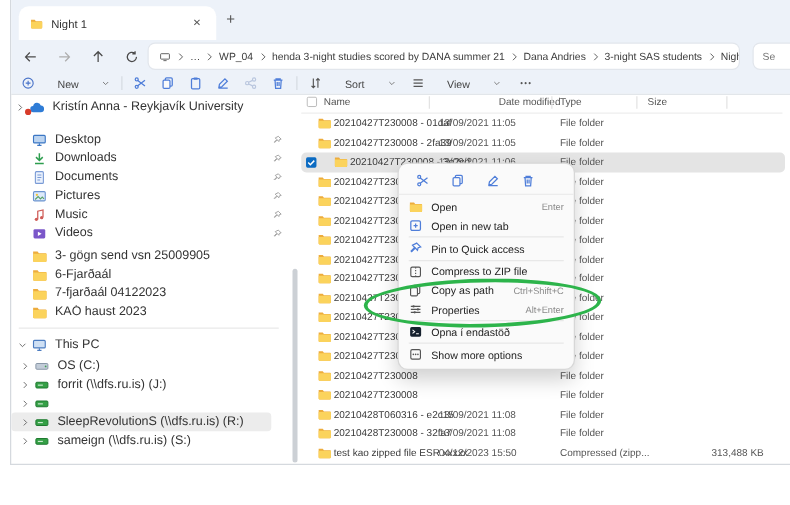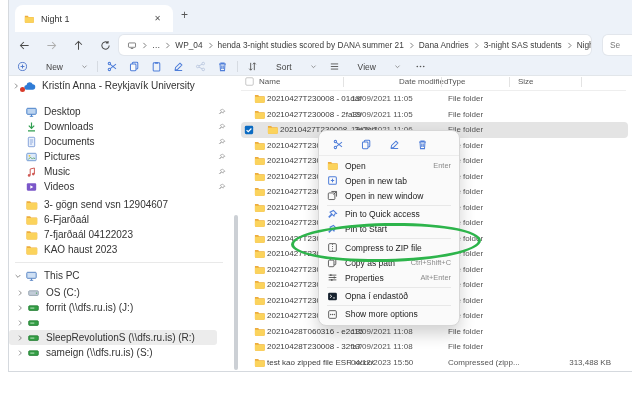--- a/index.html
+++ b/index.html
@@ -374,21 +374,21 @@
         </div>
         <div style="height:3px"></div>
         <div class="folds">
           <div class="srow">
     <span class="sic">
               <svg viewBox="0 0 12 12">
                 <path d="M1 2.2h3.6l1 1.3H11a.7.7 0 0 1 .7.7v5.3a1 1 0 0 1-1 1H2a1 1 0 0 1-1-1z" fill="#edac3d"></path>
                 <path d="M1 4h10.7v5.5a1 1 0 0 1-1 1H2a1 1 0 0 1-1-1z" fill="#fbd35c"></path>
               </svg>
             </span>
-    <span class="lab">3- gögn send vsn 12904607</span>
+    <span class="lab">3- gögn send vsn 25009905</span>
           </div>
           <div class="srow">
     <span class="sic">
               <svg viewBox="0 0 12 12">
                 <path d="M1 2.2h3.6l1 1.3H11a.7.7 0 0 1 .7.7v5.3a1 1 0 0 1-1 1H2a1 1 0 0 1-1-1z" fill="#edac3d"></path>
                 <path d="M1 4h10.7v5.5a1 1 0 0 1-1 1H2a1 1 0 0 1-1-1z" fill="#fbd35c"></path>
               </svg>
             </span>
     <span class="lab">6-Fjarðaál</span>
           </div>
@@ -801,47 +801,28 @@
           <div class="mi">
     <span class="mic">
               <svg viewBox="0 0 12 12">
                 <rect x="1.8" y="1.8" width="8.4" height="8.4" rx="1.2" fill="none" stroke="#4f7ed9" stroke-width="1.1"></rect>
                 <path d="M6 4.2v3.6M4.2 6h3.6" fill="none" stroke="#4f7ed9" stroke-width="1.1"></path>
               </svg>
             </span>
     <span class="lbl">Open in new tab</span>
             <span class="sc"></span>
           </div>
-          <div class="mi">
-    <span class="mic">
-              <svg viewBox="0 0 12 12">
-                <rect x="1.4" y="3.2" width="7.2" height="7.2" rx="1" fill="none" stroke="#555" stroke-width="1"></rect>
-                <path d="M4.8 1.6h5.6v5.6M7 5l3.2-3.2" fill="none" stroke="#555" stroke-width="1"></path>
-              </svg>
-            </span>
-    <span class="lbl">Open in new window</span>
-            <span class="sc"></span>
-          </div>
           <div class="msep"></div>
           <div class="mi">
     <span class="mic">
               <svg viewBox="0 0 12 12">
                 <path d="M7 1.6l3.4 3.4-2.2.6-.6 2.2-1.9-1.9L2.6 9l-.5-.5 3.1-3.1-1.9-1.9z" fill="none" stroke="#4f7ed9" stroke-width="1.1"></path>
               </svg>
             </span>
     <span class="lbl">Pin to Quick access</span>
-            <span class="sc"></span>
-          </div>
-          <div class="mi">
-    <span class="mic">
-              <svg viewBox="0 0 12 12">
-                <path d="M7 1.6l3.4 3.4-2.2.6-.6 2.2-1.9-1.9L2.6 9l-.5-.5 3.1-3.1-1.9-1.9z" fill="none" stroke="#4f7ed9" stroke-width="1.1"></path>
-              </svg>
-            </span>
-    <span class="lbl">Pin to Start</span>
             <span class="sc"></span>
           </div>
           <div class="msep"></div>
           <div class="mi">
     <span class="mic">
               <svg viewBox="0 0 12 12">
                 <rect x="1.8" y="1.8" width="8.4" height="8.4" rx="1.2" fill="none" stroke="#555" stroke-width="1"></rect>
                 <path d="M6 2v1.1M6 4.4v1.1M6 6.8v1.1M6 9.1v1" stroke="#555" stroke-width="1" fill="none"></path>
               </svg>
             </span>

